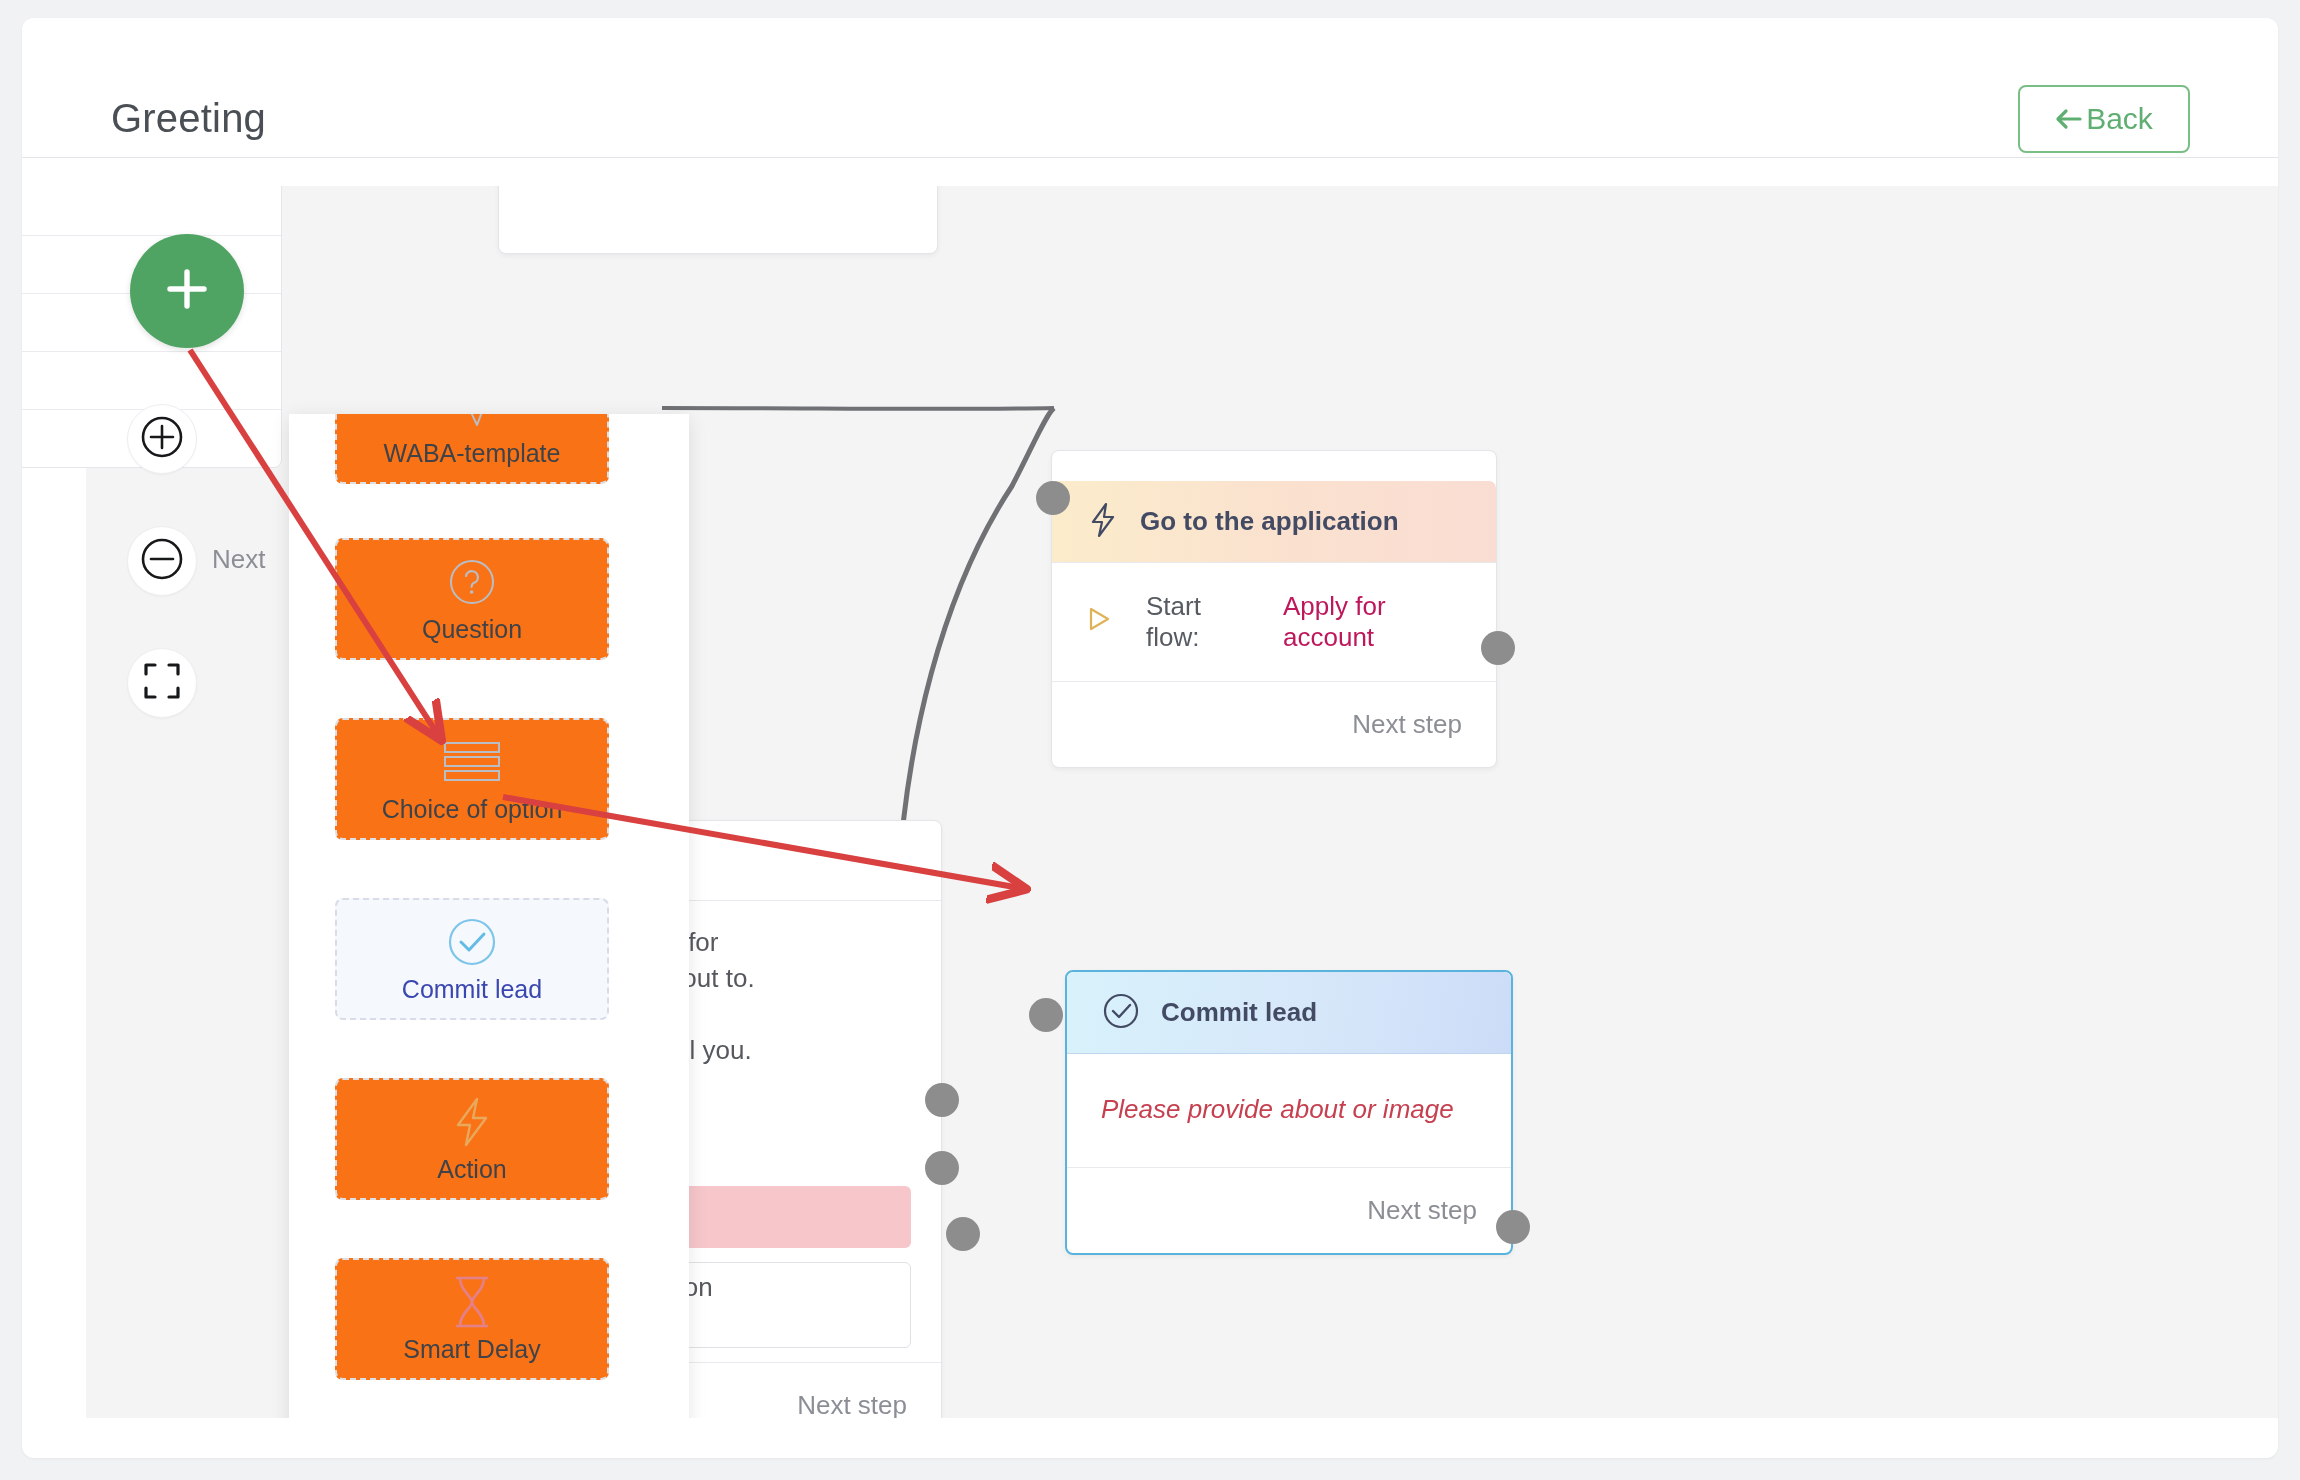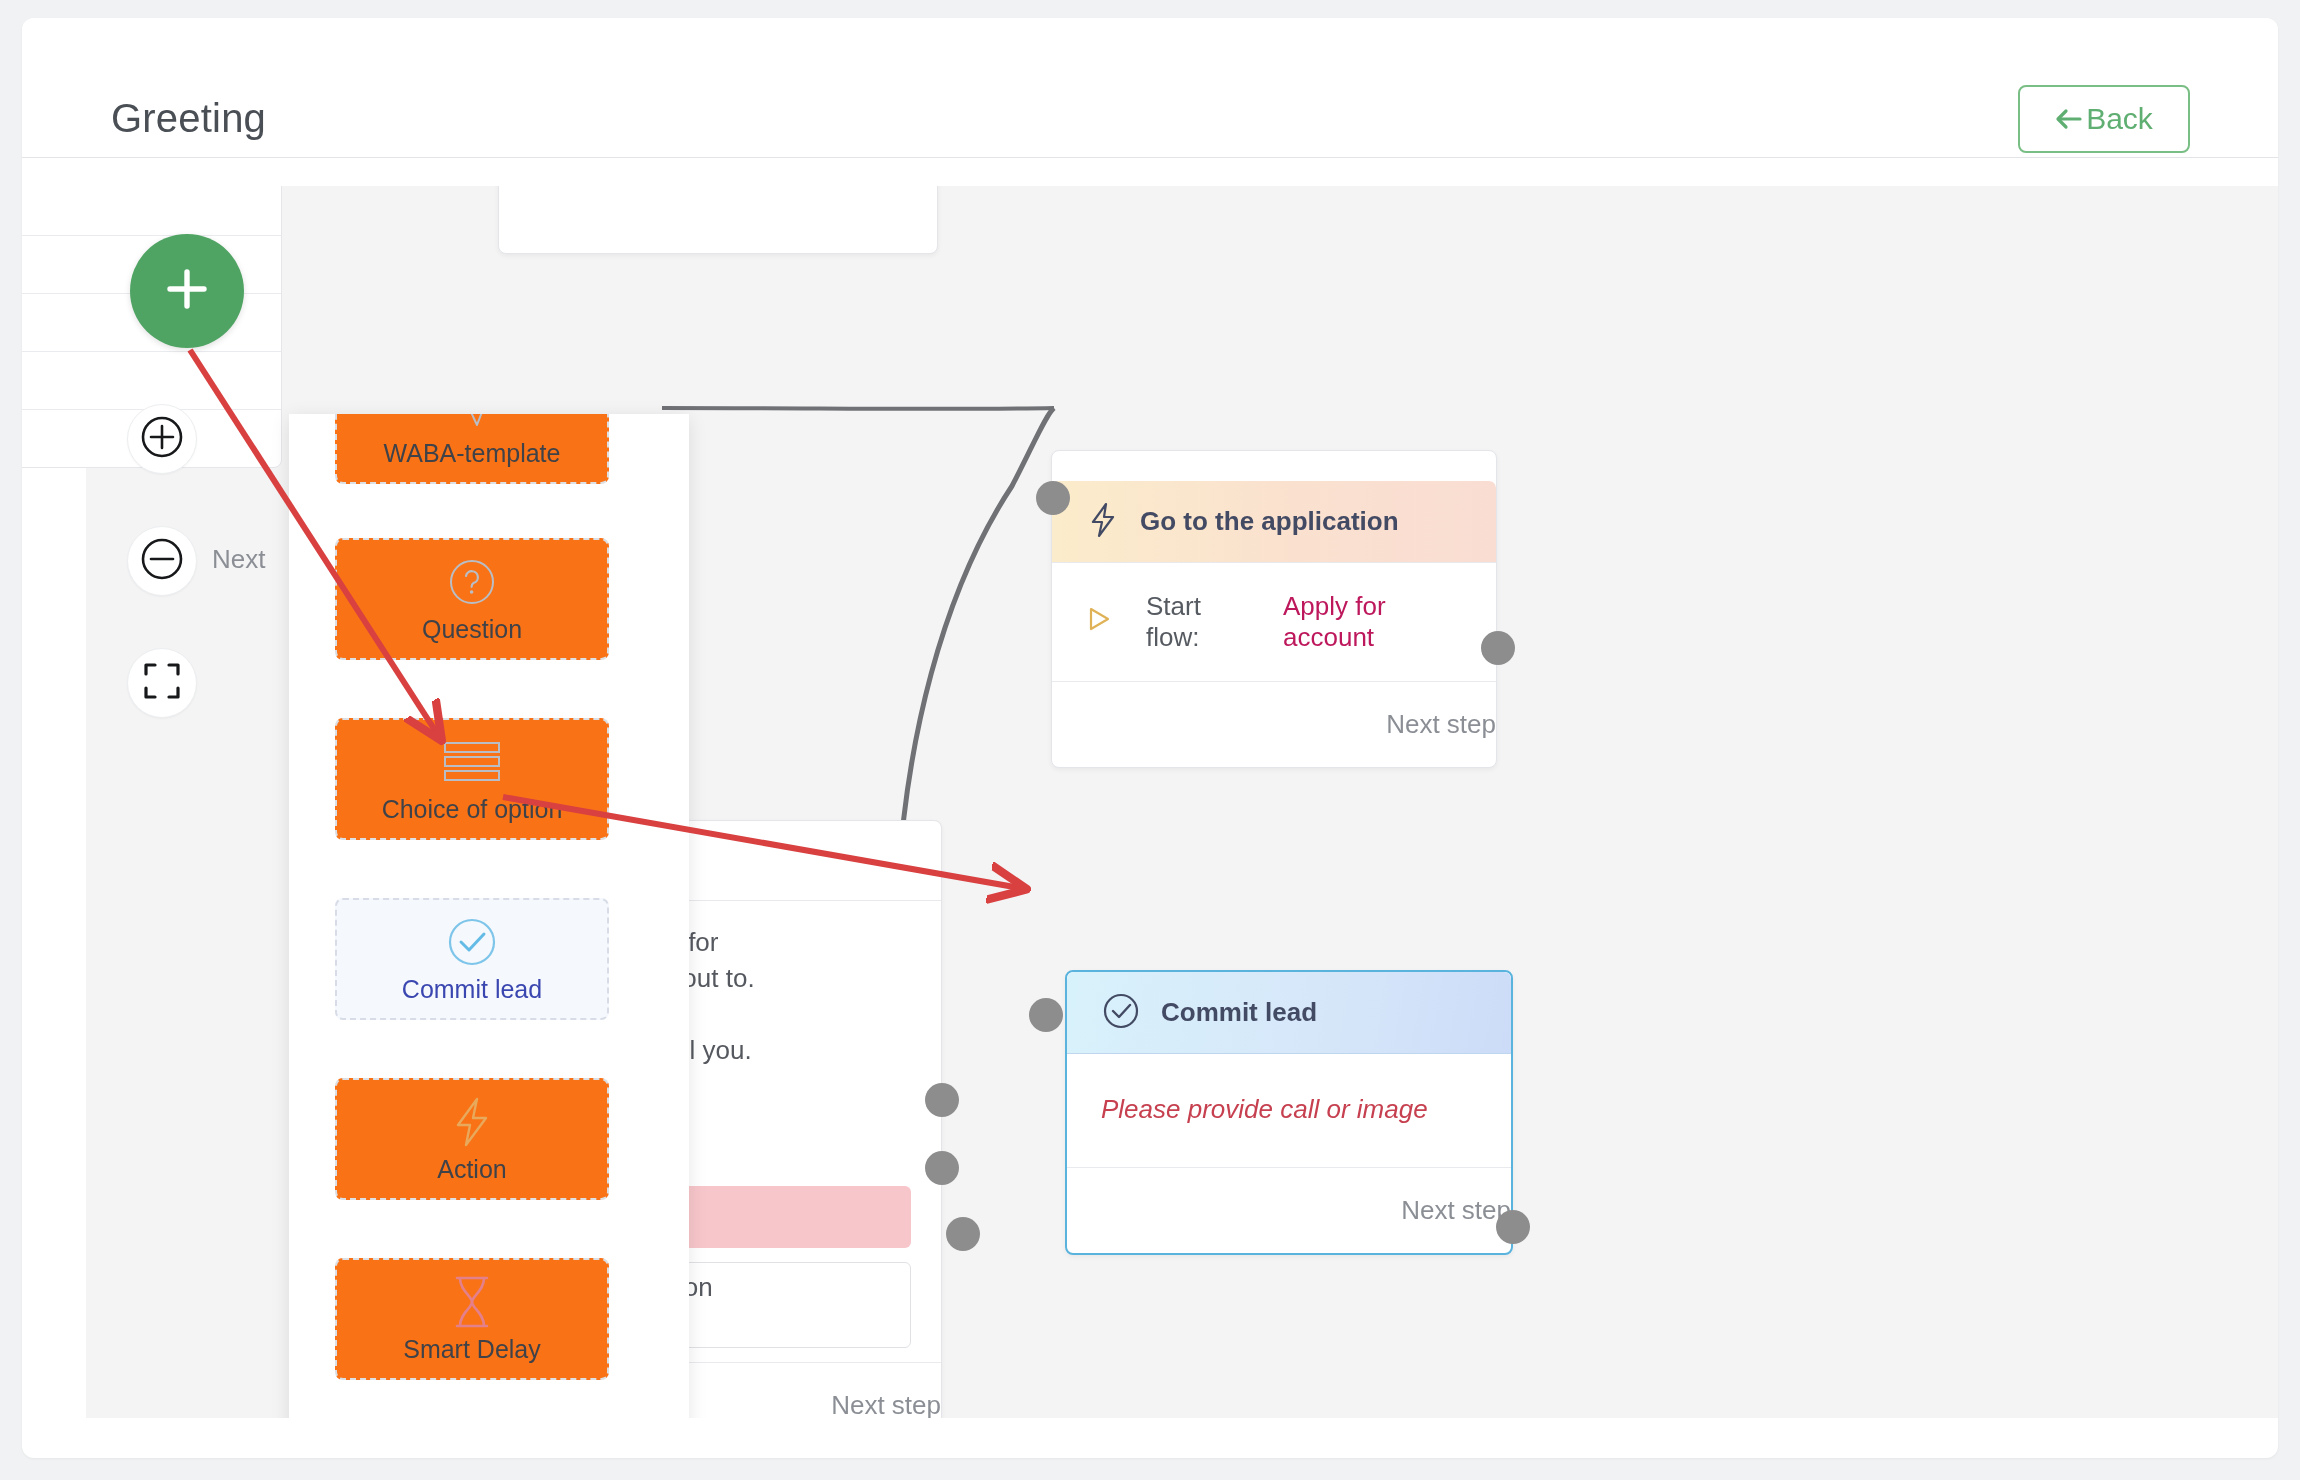--- a/index.html
+++ b/index.html
@@ -134,20 +134,21 @@
     border-top-right-radius: 7px;
     border-bottom: 1px solid #e7e9ed;
   }
   .node-title {
     font-size: 26px; font-weight: bold; color: #434a63;
   }
   .node-body { padding: 28px 34px; }
   .node-foot {
     height: 86px;
     display: flex; align-items: center; justify-content: flex-end;
+    padding-right: 34px;
     border-top: 1px solid #e8eaee;
     font-size: 26px; color: #8b8f95;
   }
 
   
   .port {
     position: absolute;
     width: 34px; height: 34px;
     border-radius: 50%;
     background: #8d8d8d;
@@ -384,21 +385,21 @@
       <div class="node-head">
         <span>
           <svg width="40" height="40" viewBox="0 0 40 40">
             <circle cx="20" cy="20" r="16" fill="none" stroke="#434a63" stroke-width="2.2"></circle>
             <path d="M12 20 L18 26 L29 14" fill="none" stroke="#434a63" stroke-width="2.4" stroke-linecap="round" stroke-linejoin="round"></path>
           </svg>
         </span>
         <span class="node-title">Commit lead</span>
       </div>
       <div class="node-body" style="padding:40px 34px 42px 34px;">
-        <div class="placeholder-text">Please provide call or image</div>
+        <div class="placeholder-text">Please provide about or image</div>
       </div>
       <div class="node-foot">Next step</div>
       <div class="port" style="left:-38px; top:26px;"></div>
       <div class="port" style="left:429px; top:238px;"></div>
     </div>
 
     <div class="menu">
 
       <div class="menu-item" style="top:-52px;">
         <span class="menu-icon">

